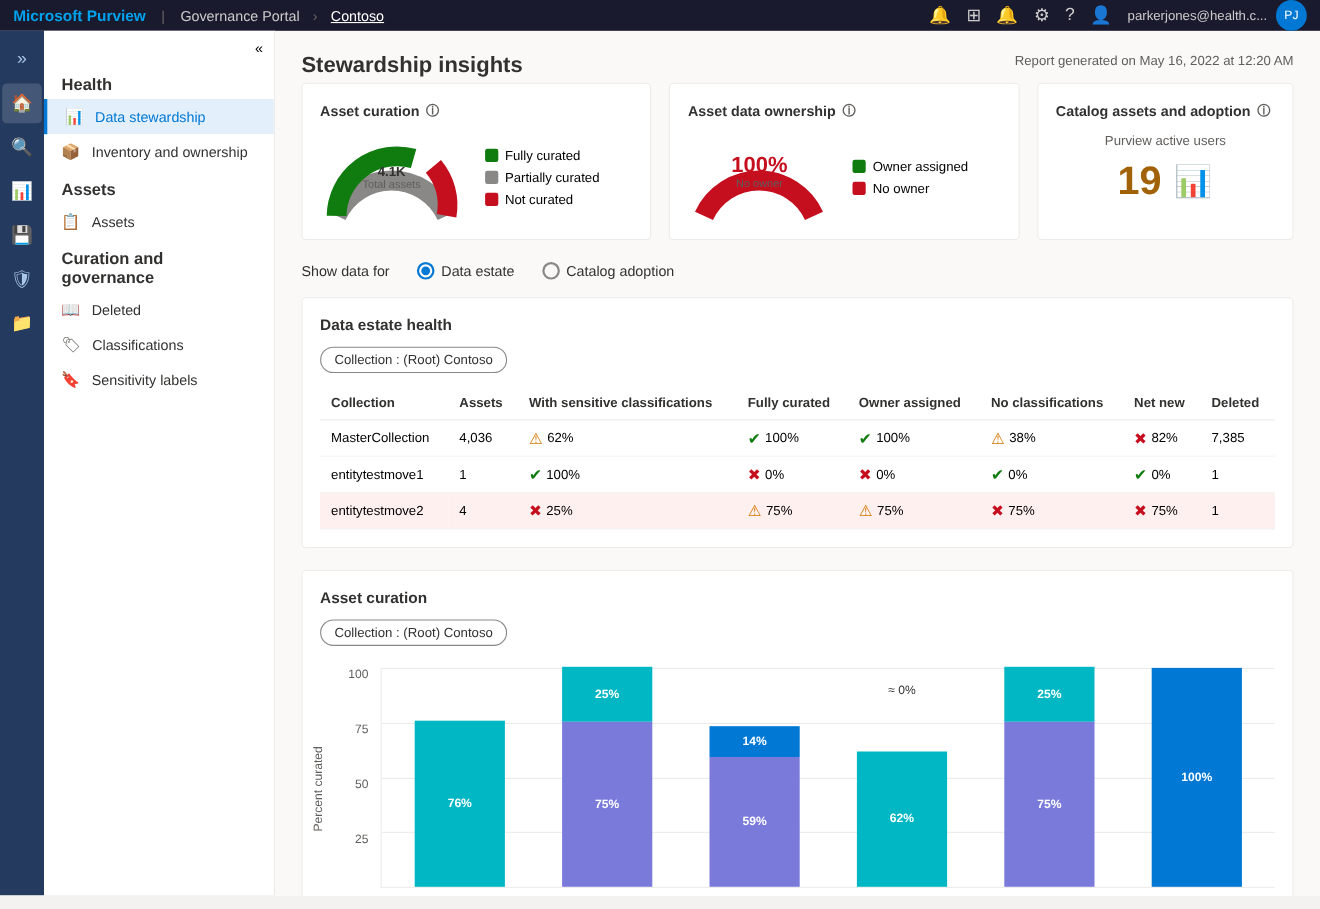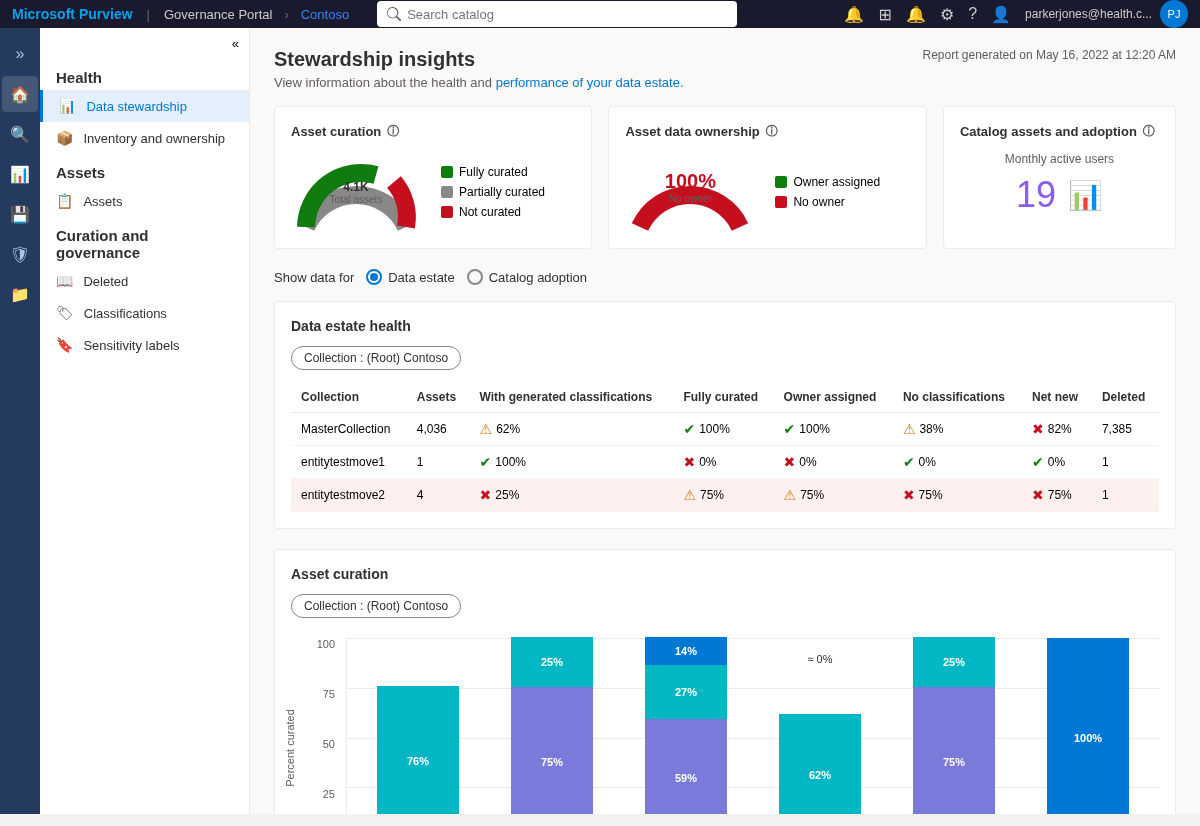--- a/index.html
+++ b/index.html
@@ -7,21 +7,21 @@
 
     
     .top-nav {
       display: flex; align-items: center; background: #1a1a2e; height: 28px;
       padding: 0 12px; gap: 8px; color: white;
     }
     .top-nav-brand { color: #00a2ed; font-weight: 600; font-size: 14px; }
     .top-nav-sep { color: #666; margin: 0 6px; }
     .top-nav-portal { color: #ccc; font-size: 13px; }
     .top-nav-arrow { color: #666; margin: 0 4px; }
-    .top-nav-contoso { color: #3b82f6; font-size: 13px; }
+    .top-nav-contoso { color: #ffffff; font-size: 13px; text-decoration: underline; }
     .top-nav-search {
       flex: 1; max-width: 360px; margin: 0 20px;
       background: white; border-radius: 4px; height: 26px;
       display: flex; align-items: center; padding: 0 10px; gap: 6px;
     }
     .top-nav-search input {
       border: none; outline: none; font-size: 13px; flex: 1; color: #333;
     }
     .top-nav-icons { display: flex; align-items: center; gap: 14px; margin-left: auto; }
     .top-nav-icon { color: #ccc; font-size: 16px; cursor: pointer; }
@@ -81,21 +81,21 @@
     .card-title { font-size: 13px; color: #323130; font-weight: 600; margin-bottom: 12px; display: flex; align-items: center; gap: 6px; }
     .card-info { color: #605e5c; font-size: 12px; }
 
     
     .donut-container { display: flex; align-items: center; gap: 20px; }
     .legend { display: flex; flex-direction: column; gap: 6px; }
     .legend-item { display: flex; align-items: center; gap: 6px; font-size: 12px; }
     .legend-dot { width: 12px; height: 12px; border-radius: 2px; flex-shrink: 0; }
 
     
-    .show-data-row { display: flex; align-items: center; gap: 12px; margin-bottom: 16px; font-size: 13px; color: #323130; }
+    .show-data-row { display: flex; align-items: center; gap: 25px; margin-bottom: 16px; font-size: 13px; color: #323130; }
     .radio-label { display: flex; align-items: center; gap: 6px; cursor: pointer; }
     .radio-circle {
       width: 16px; height: 16px; border-radius: 50%; border: 2px solid #0078d4;
       display: flex; align-items: center; justify-content: center;
     }
     .radio-circle.selected::after {
       content: ''; width: 8px; height: 8px; border-radius: 50%; background: #0078d4;
     }
     .radio-circle.unselected { border-color: #8a8886; }
 
@@ -129,26 +129,20 @@
 </head>
 <body>
 
 <div class="top-nav">
   <span class="top-nav-brand">Microsoft Purview</span>
   <span class="top-nav-sep">|</span>
   <span class="top-nav-portal">Governance Portal</span>
   <span class="top-nav-arrow">›</span>
   <span class="top-nav-contoso">Contoso</span>
 
-  <div class="top-nav-search">
-    <svg width="14" height="14" viewBox="0 0 16 16" fill="#605e5c">
-      <path d="M11.742 10.344a6.5 6.5 0 1 0-1.397 1.398h-.001c.03.04.062.078.098.115l3.85 3.85a1 1 0 0 0 1.415-1.414l-3.85-3.85a1.007 1.007 0 0 0-.115-.099zm-5.44 1.906a5.5 5.5 0 1 1 0-11 5.5 5.5 0 0 1 0 11z"></path>
-    </svg>
-    <input type="text" placeholder="Search catalog" style="">
-  </div>
 
   <div class="top-nav-icons">
     <span class="top-nav-icon">🔔</span>
     <span class="top-nav-icon">⊞</span>
     <span class="top-nav-icon">🔔</span>
     <span class="top-nav-icon">⚙</span>
     <span class="top-nav-icon">?</span>
     <span class="top-nav-icon">👤</span>
     <div class="top-nav-user">
       <span class="top-nav-username">parkerjones@health.c...</span>
@@ -204,24 +198,20 @@
       <span class="sidebar-item-icon">🔖</span>
       <span>Sensitivity labels</span>
     </div>
   </div>
 
   <div class="content-area">
 
     <div class="header-clearfix">
       <span class="report-info">Report generated on May 16, 2022 at 12:20 AM</span>
       <h1 class="page-title">Stewardship insights</h1>
-      <p class="page-subtitle">
-        <span>View information about the health and</span>
-        <a href="#">performance of your data estate.</a>
-      </p>
     </div>
 
     <div class="cards-row">
 
       <div class="card">
         <div class="card-title">
           <span>Asset curation</span>
           <span class="card-info">ⓘ</span>
         </div>
         <div class="donut-container">
@@ -283,23 +273,23 @@
           </div>
         </div>
       </div>
 
       <div class="card" style="flex: 0.7;">
         <div class="card-title">
           <span>Catalog assets and adoption</span>
           <span class="card-info">ⓘ</span>
         </div>
         <div style="text-align:center;">
-          <div style="font-size:12px;color:#605e5c;margin-bottom:8px;">Monthly active users</div>
+          <div style="font-size:12px;color:#605e5c;margin-bottom:8px;">Purview active users</div>
           <div style="display:flex;align-items:center;justify-content:center;gap:12px;">
-            <span style="font-size:36px;font-weight:400;color:#8b5cf6;">19</span>
+            <span style="font-size:36px;font-weight:700;color:#a16207;">19</span>
             <span style="font-size:28px;color:#0078d4;">📊</span>
           </div>
         </div>
       </div>
 
     </div>
 
     <div class="show-data-row">
       <span>Show data for</span>
       <label class="radio-label">
@@ -314,21 +304,21 @@
 
     <div class="section-card">
       <div class="section-title">Data estate health</div>
       <div class="collection-filter">Collection : (Root) Contoso</div>
 
       <table class="health-table">
         <thead>
           <tr>
             <th>Collection</th>
             <th>Assets</th>
-            <th>With generated classifications</th>
+            <th>With sensitive classifications</th>
             <th>Fully curated</th>
             <th>Owner assigned</th>
             <th>No classifications</th>
             <th>Net new</th>
             <th>Deleted</th>
           </tr>
         </thead>
         <tbody id="health-table-body">
         <tr>
       <td>MasterCollection</td>
@@ -395,21 +385,20 @@
           <div style="flex:1;height:100%;display:flex;flex-direction:column;justify-content:flex-end;align-items:center;position:relative;">
             <div style="width:65%;display:flex;flex-direction:column-reverse;">
               <div style="background:#7a7adb;height:150px;display:flex;align-items:center;justify-content:center;color:white;font-size:11px;font-weight:600;">75%</div>
               <div style="background:#00b7c3;height:50px;display:flex;align-items:center;justify-content:center;color:white;font-size:11px;font-weight:600;">25%</div>
             </div>
           </div>
 
           <div style="flex:1;height:100%;display:flex;flex-direction:column;justify-content:flex-end;align-items:center;position:relative;">
             <div style="width:65%;display:flex;flex-direction:column-reverse;">
               <div style="background:#7a7adb;height:118px;display:flex;align-items:center;justify-content:center;color:white;font-size:11px;font-weight:600;">59%</div>
-              <div style="background:#00b7c3;height:54px;display:flex;align-items:center;justify-content:center;color:white;font-size:11px;font-weight:600;">27%</div>
               <div style="background:#0078d4;height:28px;display:flex;align-items:center;justify-content:center;color:white;font-size:11px;font-weight:600;text-align:right;">14%</div>
             </div>
           </div>
 
           <div style="flex:1;height:100%;display:flex;flex-direction:column;justify-content:flex-end;align-items:center;position:relative;">
             <div style="position:absolute;top:15px;font-size:11px;color:#323130;">≈ 0%</div>
             <div style="width:65%;background:#00b7c3;height:62%;display:flex;align-items:center;justify-content:center;color:white;font-size:11px;font-weight:600;">62%</div>
           </div>
 
           <div style="flex:1;height:100%;display:flex;flex-direction:column;justify-content:flex-end;align-items:center;position:relative;">

